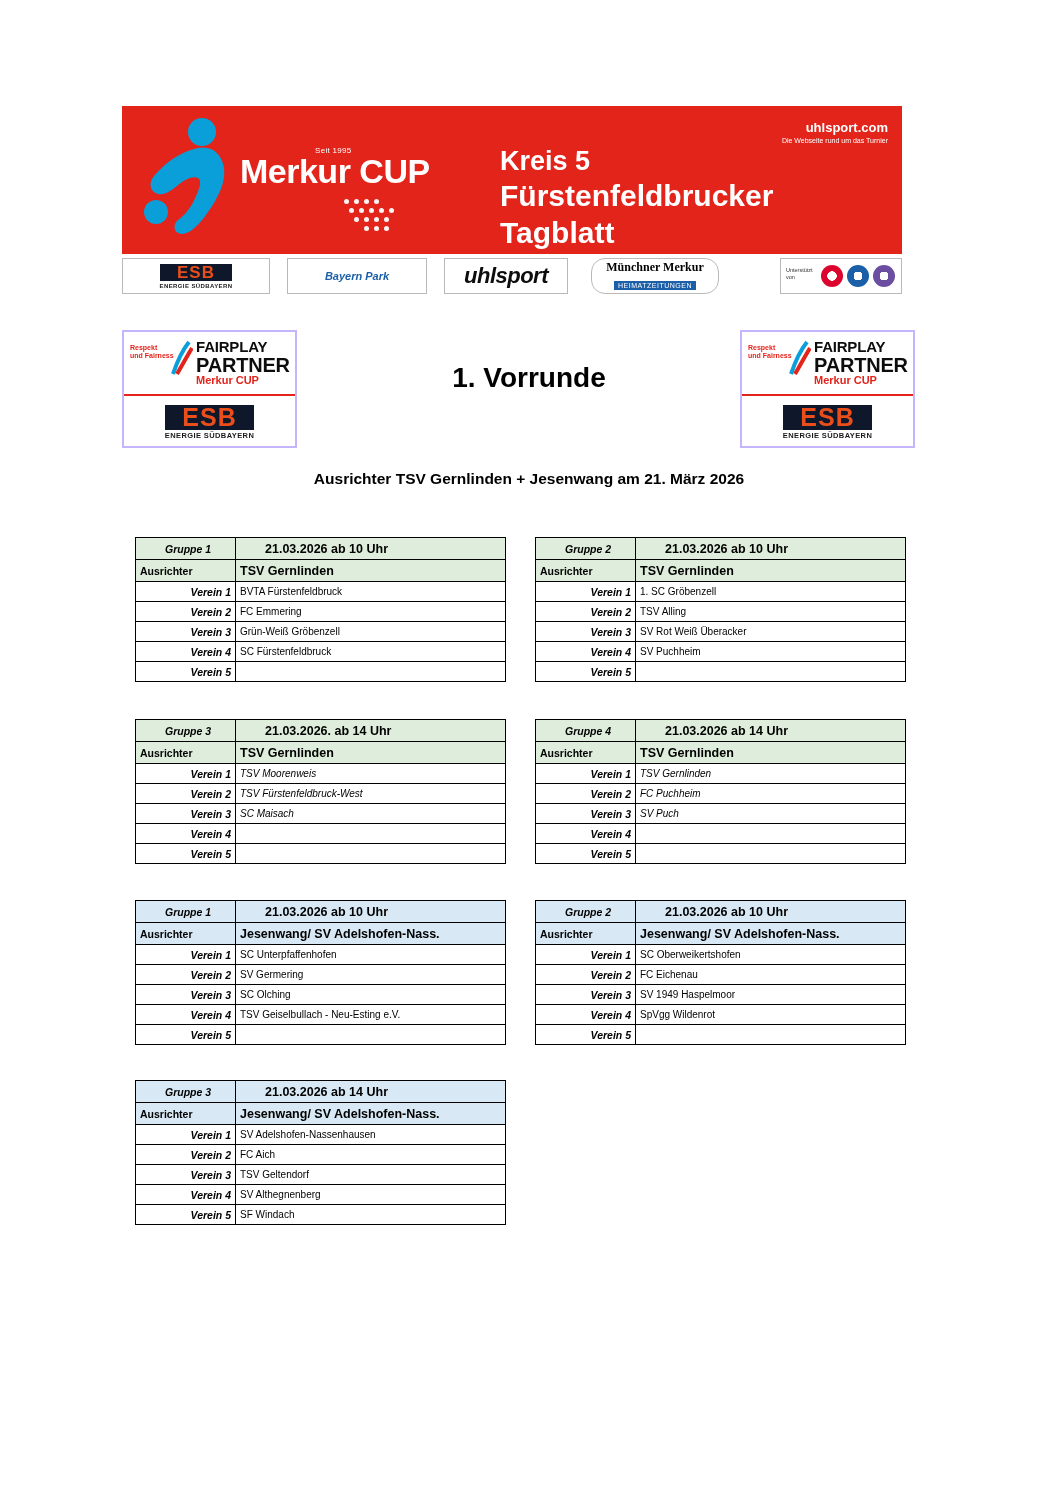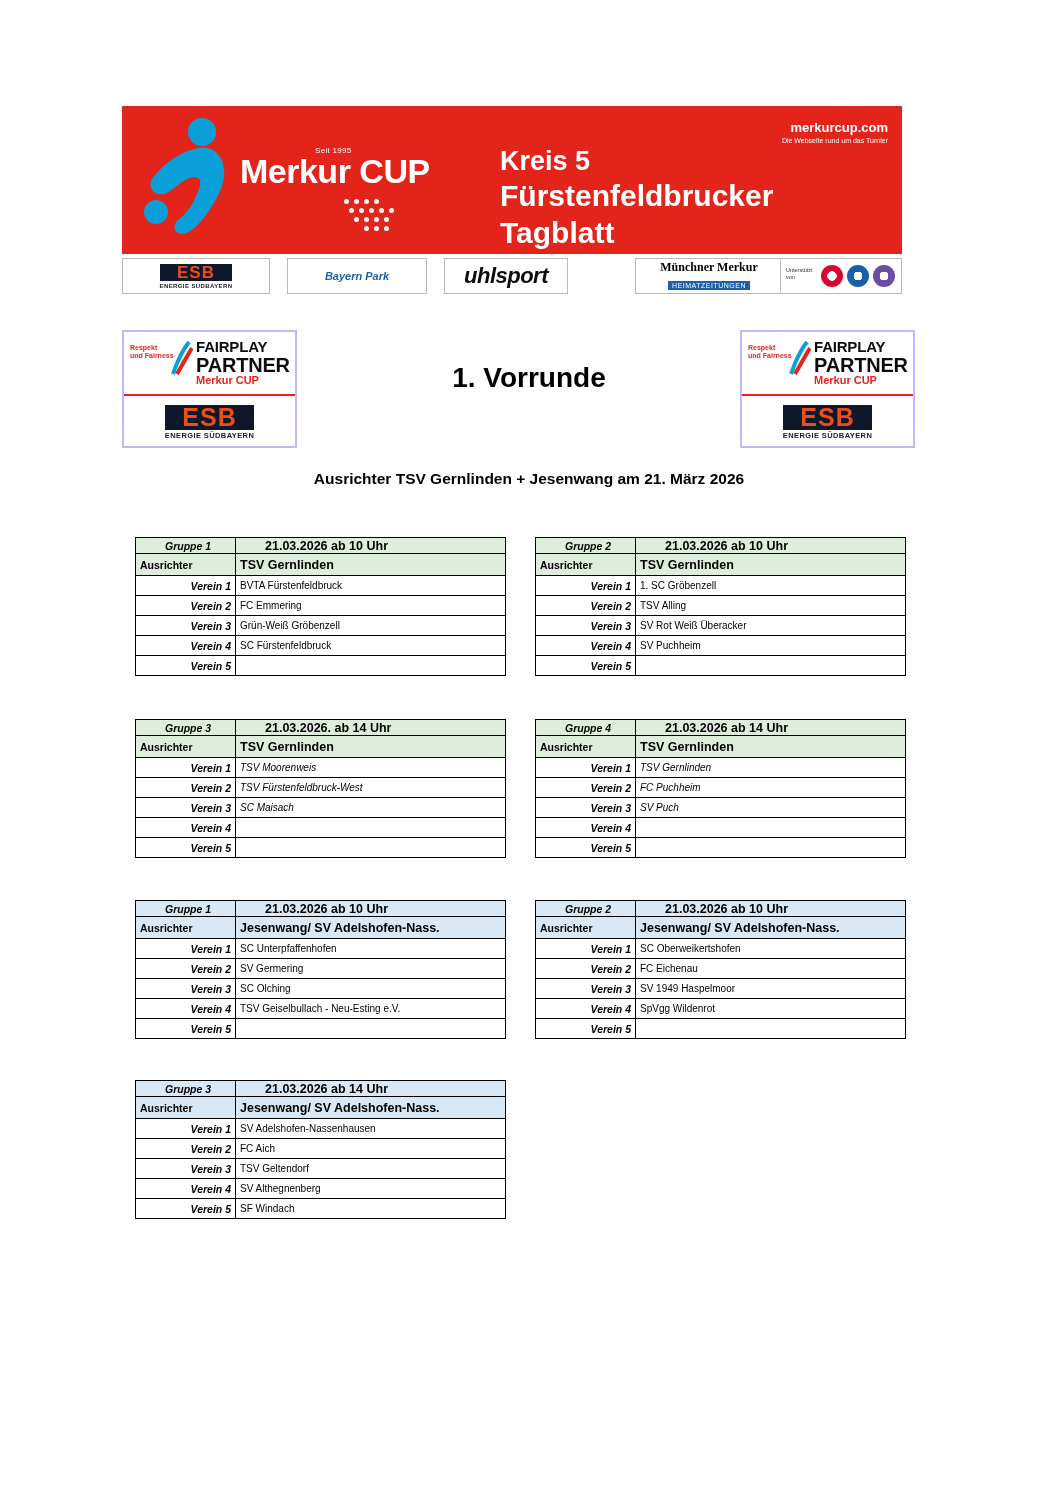--- a/index.html
+++ b/index.html
@@ -116,21 +116,21 @@
     background: #ffffff;
     box-sizing: border-box;
     display: flex;
     align-items: center;
     justify-content: center;
     overflow: hidden;
   }
   .sp1 { left: 0; width: 148px; }
   .sp2 { left: 165px; width: 140px; }
   .sp3 { left: 322px; width: 124px; font-style: italic; }
-  .sp4 { left: 513px; width: 148px; }
+  .sp4 { left: 469px; width: 128px; border-radius: 14px; }
   .sp5 { left: 658px; width: 122px; }
 
   .esb-logo { text-align: center; line-height: 1; }
   .esb-logo .esb-top {
     font-size: 17px; font-weight: bold; color: #e94e1b; letter-spacing: 1px;
     background: #0f172a;
   }
   .esb-logo .esb-bot { font-size: 6px; font-weight: bold; color: #1a1a1a; letter-spacing: 0.4px; margin-top: 2px; }
   .bayernpark {
     font-size: 11px; font-weight: bold; color: #1b5fa8; font-style: italic;
@@ -211,21 +211,21 @@
     vertical-align: middle;
     box-sizing: border-box;
     overflow: hidden;
     white-space: nowrap;
   }
   .grp col.c1 { width: 100px; }
   .grp col.c2 { width: 270px; }
   .hdr td {
     font-weight: bold;
     font-style: italic;
-    height: 16px;
+    height: 22px;
     padding-left: 29px;
   }
   .hdr td.val {
     font-style: normal;
     font-size: 12.5px;
   }
   .sub td {
     font-weight: bold;
     height: 22px;
   }
@@ -281,21 +281,21 @@
         <i style="left:40px; top:27px;"></i>
     </div>
 
     <div class="kreis">Kreis 5</div>
     <div class="tagblatt">
       <div>Fürstenfeldbrucker</div>
       <div>Tagblatt</div>
     </div>
 
     <div class="banner-url">
-      <div class="u1">merkurcup.com</div>
+      <div class="u1">uhlsport.com</div>
       <div class="u2">Die Webseite rund um das Turnier</div>
     </div>
   </div>
 
   <div class="sponsors">
     <div class="sp sp1">
       <div class="esb-logo">
         <div class="esb-top">ESB</div>
         <div class="esb-bot">ENERGIE SÜDBAYERN</div>
       </div>

